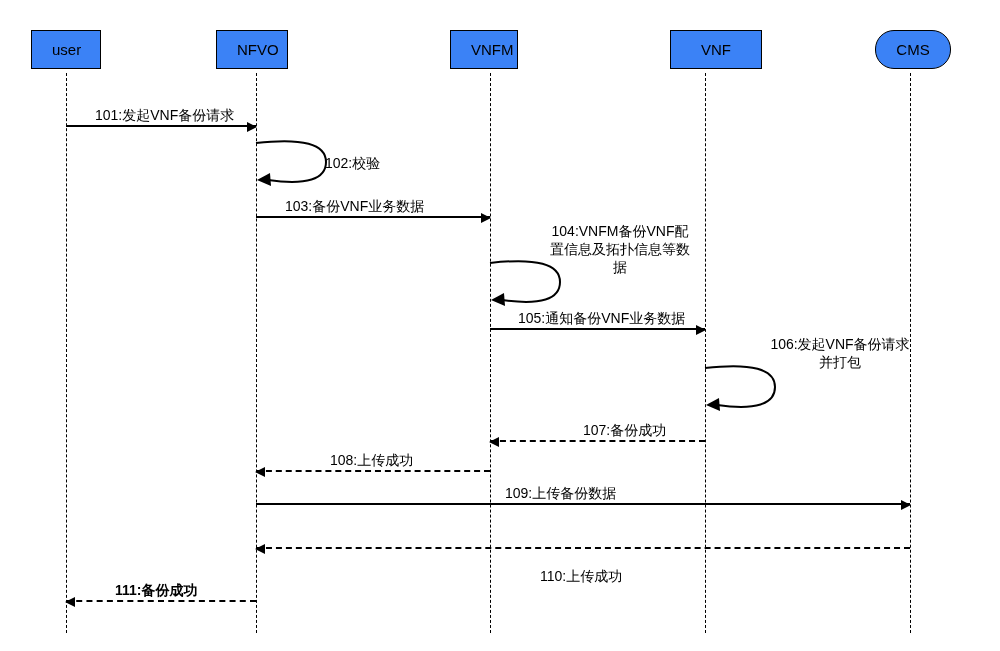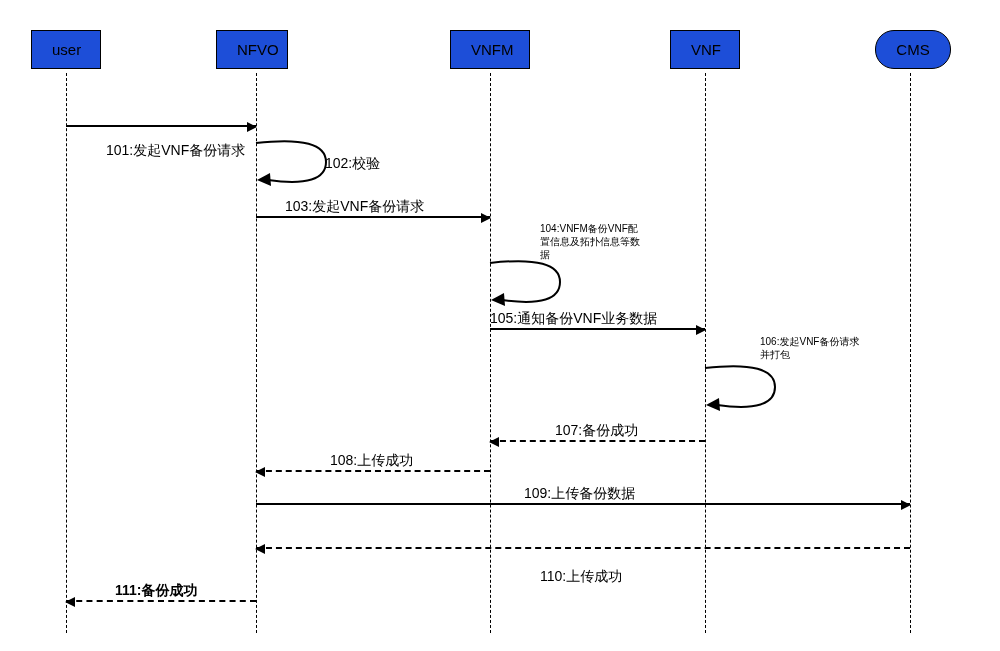--- a/index.html
+++ b/index.html
@@ -1,21 +1,21 @@
 <!DOCTYPE html>
 <html><head>
   <meta charset="utf-8">
   <style>
     * { margin: 0; padding: 0; box-sizing: border-box; }
     body { font-family: Arial, "Microsoft YaHei", sans-serif; background: #fff; }
     .diagram { position: relative; width: 1000px; height: 651px; }
     .participant-box {
       position: absolute;
       border: 1.5px solid #000;
-      background: #1d4ed8;
+      background: #3b82f6;
       padding: 10px 20px;
       text-align: center;
       font-size: 15px;
       top: 30px;
     }
     .lifeline {
       position: absolute;
       width: 1px;
       border-left: 1px dashed #000;
       top: 73px;
@@ -46,105 +46,105 @@
       border-bottom: 5px solid transparent;
     }
     .label {
       position: absolute;
       font-size: 14px;
       white-space: nowrap;
       text-align: left;
     }
     .label-multi {
       position: absolute;
-      font-size: 10px;
+      font-size: 14px;
       line-height: 1.3;
-      text-align: left;
+      text-align: center;
     }
     .self-loop {
       position: absolute;
     }
   </style>
 </head>
 <body>
 
 <div class="diagram">
 
   <div class="participant-box" style="left:31px;width:70px;"><span>user</span></div>
   <div class="participant-box" style="left:216px;width:72px;"><span>NFVO</span></div>
-  <div class="participant-box" style="left:450px;width:80px;"><span>VNFM</span></div>
-  <div class="participant-box" style="left:670px;width:70px;"><span>VNF</span></div>
+  <div class="participant-box" style="left:450px;width:68px;"><span>VNFM</span></div>
+  <div class="participant-box" style="left:670px;width:92px;"><span>VNF</span></div>
   <div class="participant-box" style="left:875px;width:76px;border-radius:19px;"><span>CMS</span></div>
 
   <div class="lifeline" style="left:66px;"></div>
   <div class="lifeline" style="left:256px;"></div>
   <div class="lifeline" style="left:490px;"></div>
   <div class="lifeline" style="left:705px;"></div>
   <div class="lifeline" style="left:910px;"></div>
 
   <div class="arrow-line solid-line" style="left:66px;top:125px;width:190px;">
       <div class="arrow-head-right"></div>
     </div>
-  <div class="label" style="left:106px;top:107px;margin-top:35px;">101:发起VNF备份请求</div>
+  <div class="label" style="left:95px;top:107px;">101:发起VNF备份请求</div>
 
   <div class="self-loop" style="left:256px;top:140px;">
     <svg width="90" height="50" style="overflow:visible;">
       <path d="M 0 3 Q 70 -5 70 22 Q 70 48 12 40" fill="none" stroke="#000" stroke-width="2"></path>
       <polygon points="1,40 14,33 15,46" fill="#000"></polygon>
     </svg>
   </div>
   <div class="label" style="left:325px;top:155px;">102:校验</div>
 
   <div class="arrow-line solid-line" style="left:256px;top:216px;width:234px;">
       <div class="arrow-head-right"></div>
     </div>
-  <div class="label" style="left:285px;top:198px;">103:发起VNF备份请求</div>
+  <div class="label" style="left:285px;top:198px;">103:备份VNF业务数据</div>
 
   <div class="self-loop" style="left:490px;top:260px;">
     <svg width="90" height="50" style="overflow:visible;">
       <path d="M 0 3 Q 70 -5 70 22 Q 70 48 12 40" fill="none" stroke="#000" stroke-width="2"></path>
       <polygon points="1,40 14,33 15,46" fill="#000"></polygon>
     </svg>
   </div>
   <div class="label-multi" style="left:540px;top:222px;width:160px;">
     <span>104:VNFM备份VNF配</span><br>
     <span>置信息及拓扑信息等数</span><br>
     <span>据</span>
   </div>
 
   <div class="arrow-line solid-line" style="left:490px;top:328px;width:215px;">
       <div class="arrow-head-right"></div>
     </div>
-  <div class="label" style="left:490px;top:310px;">105:通知备份VNF业务数据</div>
+  <div class="label" style="left:518px;top:310px;">105:通知备份VNF业务数据</div>
 
   <div class="self-loop" style="left:705px;top:365px;">
     <svg width="90" height="50" style="overflow:visible;">
       <path d="M 0 3 Q 70 -5 70 22 Q 70 48 12 40" fill="none" stroke="#000" stroke-width="2"></path>
       <polygon points="1,40 14,33 15,46" fill="#000"></polygon>
     </svg>
   </div>
   <div class="label-multi" style="left:760px;top:335px;width:160px;">
     <span>106:发起VNF备份请求</span><br>
     <span>并打包</span>
   </div>
 
   <div class="arrow-line dashed-line" style="left:490px;top:440px;width:215px;">
       <div class="arrow-head-left"></div>
     </div>
-  <div class="label" style="left:555px;top:422px;">107:备份成功</div>
+  <div class="label" style="left:583px;top:422px;">107:备份成功</div>
 
   <div class="arrow-line dashed-line" style="left:256px;top:470px;width:234px;">
       <div class="arrow-head-left"></div>
     </div>
   <div class="label" style="left:330px;top:452px;">108:上传成功</div>
 
   <div class="arrow-line solid-line" style="left:256px;top:503px;width:654px;">
       <div class="arrow-head-right"></div>
     </div>
-  <div class="label" style="left:524px;top:485px;">109:上传备份数据</div>
+  <div class="label" style="left:505px;top:485px;">109:上传备份数据</div>
 
   <div class="arrow-line dashed-line" style="left:256px;top:547px;width:654px;">
       <div class="arrow-head-left"></div>
     </div>
   <div class="label" style="left:540px;top:529px;margin-top:39px;">110:上传成功</div>
 
   <div class="arrow-line dashed-line" style="left:66px;top:600px;width:190px;">
       <div class="arrow-head-left"></div>
     </div>
   <div class="label" style="left:115px;top:582px;font-weight:bold;">111:备份成功</div>

